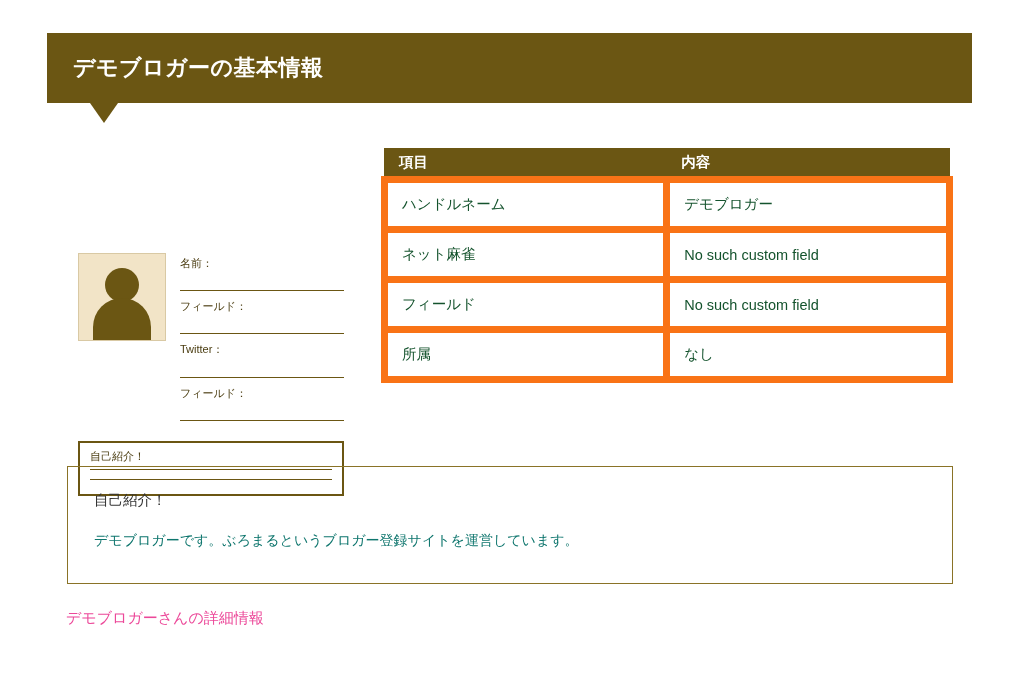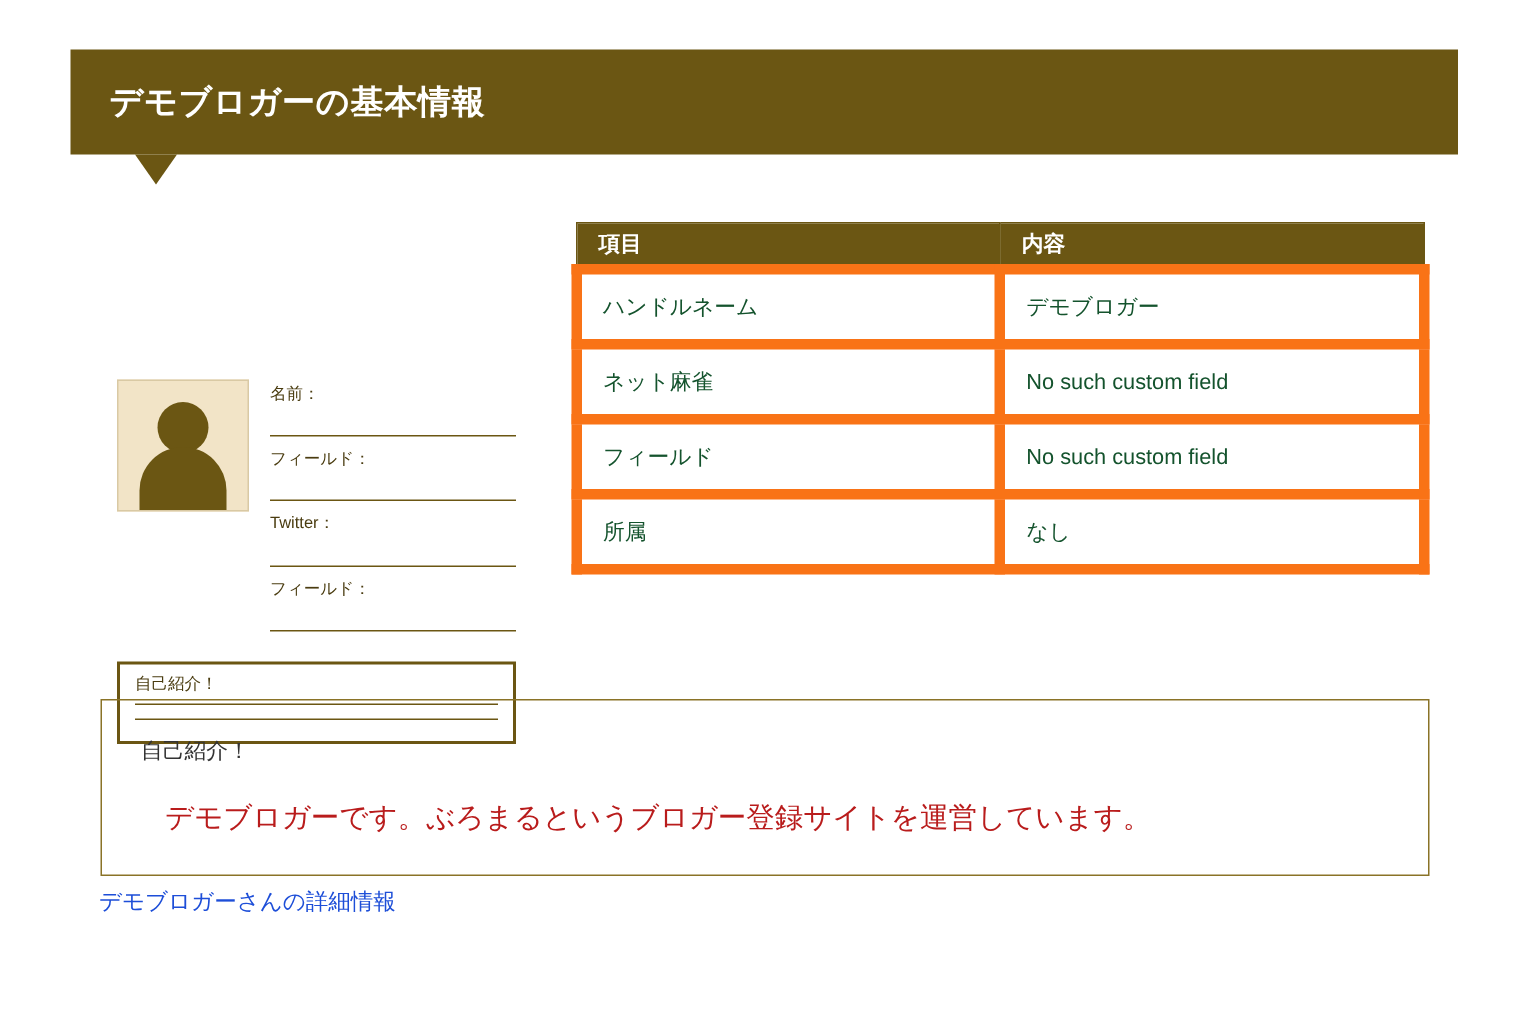--- a/index.html
+++ b/index.html
@@ -159,32 +159,32 @@
     border: 1px solid #8a7327;
     box-sizing: border-box;
     padding: 24px 26px;
   }
   .bio-title {
     font-size: 14.5px;
     color: #333333;
     margin: 0 0 22px 0;
   }
   .bio-text {
-    font-size: 19px;
-    color: #b91c1c;
-    margin: 16px;
+    font-size: 14px;
+    color: #0f766e;
+    margin: 0;
   }
 
   
   .footer-link {
     position: absolute;
     left: 66px;
-    top: 592px;
+    top: 609px;
     font-size: 15px;
-    color: #1d4ed8;
+    color: #ec4899;
     text-decoration: none;
   }
 </style>
 </head>
 <body>
 
 <div class="header-wrap">
   <div class="header-banner">
     <span class="header-title">デモブロガーの基本情報</span>
   </div>

